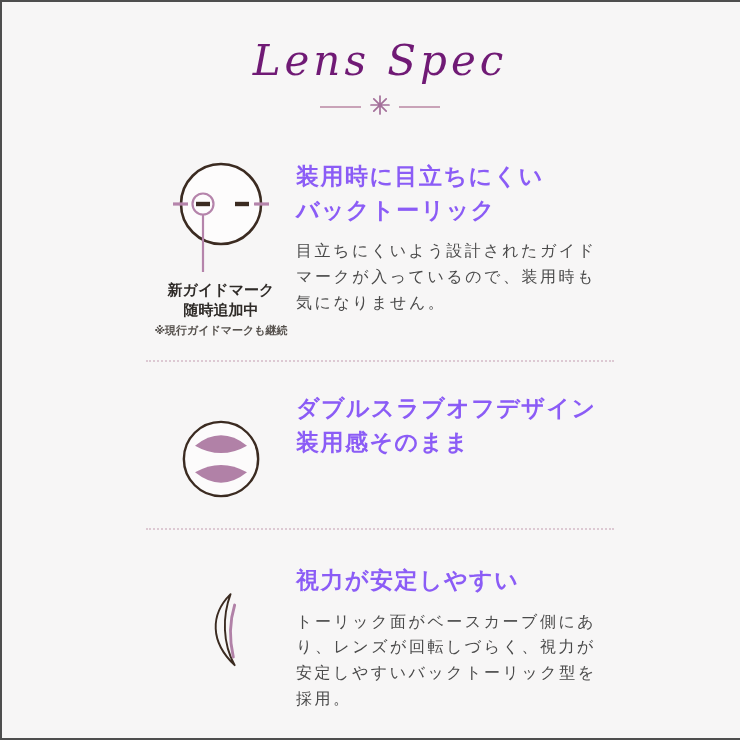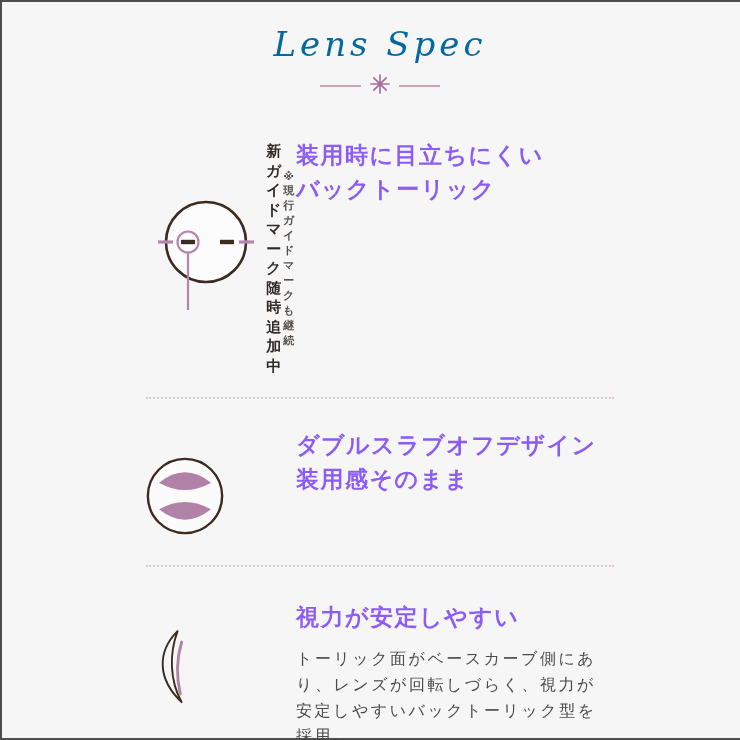--- a/index.html
+++ b/index.html
@@ -16,28 +16,28 @@
     border-top:2px solid #4e4e4e;
     border-left:2px solid #4e4e4e;
     border-bottom:2px solid #4e4e4e;
   }
   .content{
     width:468px;
     margin-left:144px;
   }
   
   .title{
-    padding-top:24px;
+    padding-top:36px;
     text-align:center;
     font-family:"DejaVu Serif","Liberation Serif",serif;
     font-style:italic;
     font-weight:400;
-    font-size:34px;
+    font-size:42px;
     letter-spacing:4px;
-    color:#0369a1;
+    color:#701a75;
     line-height:1.1;
   }
   .divider{
     margin-top:10px;
     display:flex;
     align-items:center;
     justify-content:center;
     gap:8px;
   }
   .divider .line{
@@ -55,21 +55,21 @@
   .rule{
     border-top:2px dotted #ddc9d3;
     height:0;
   }
   .rule1{margin-top:22px;}
   .rule2{margin-top:26px;}
   .icon-col{
     width:150px;
     flex:0 0 150px;
     display:flex;
-    flex-direction:row;
+    flex-direction:column;
     align-items:center;
   }
   .text-col{
     width:318px;
     flex:0 0 318px;
   }
   .sec-heading{
     margin:0 0 11px 0;
     font-size:23px;
     font-weight:700;
@@ -150,20 +150,21 @@
           <span>新ガイドマーク</span>
           <span>随時追加中</span>
         </div>
         <div class="icon-caption-note">※現行ガイドマークも継続</div>
       </div>
       <div class="text-col">
         <h3 class="sec-heading">
           <span>装用時に目立ちにくい</span>
           <span>バックトーリック</span>
         </h3>
+        <p class="sec-body">目立ちにくいよう設計されたガイドマークが入っているので、装用時も気になりません。</p>
       </div>
     </div>
 
     <div class="rule rule1"></div>
 
     <div class="section sec2">
       <div class="icon-col">
         <span class="icon-offset">
           <svg width="78" height="78" viewBox="0 0 84 84">
             <circle cx="42" cy="42" r="40" fill="#fcfbfb" stroke="#3b2b21" stroke-width="2.6"></circle>

